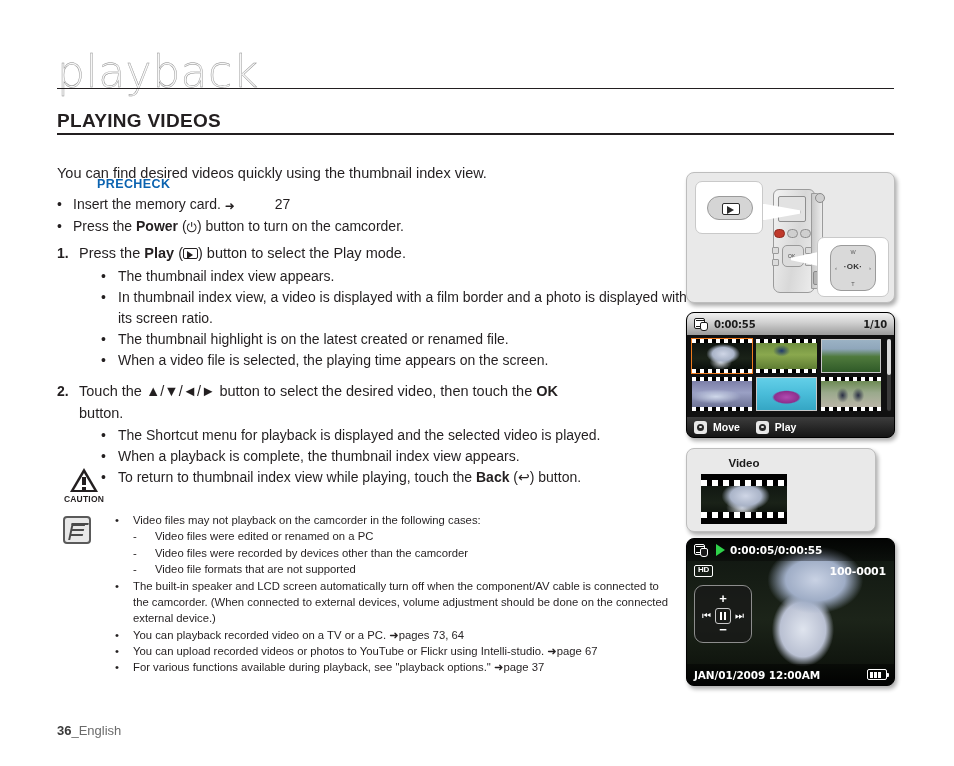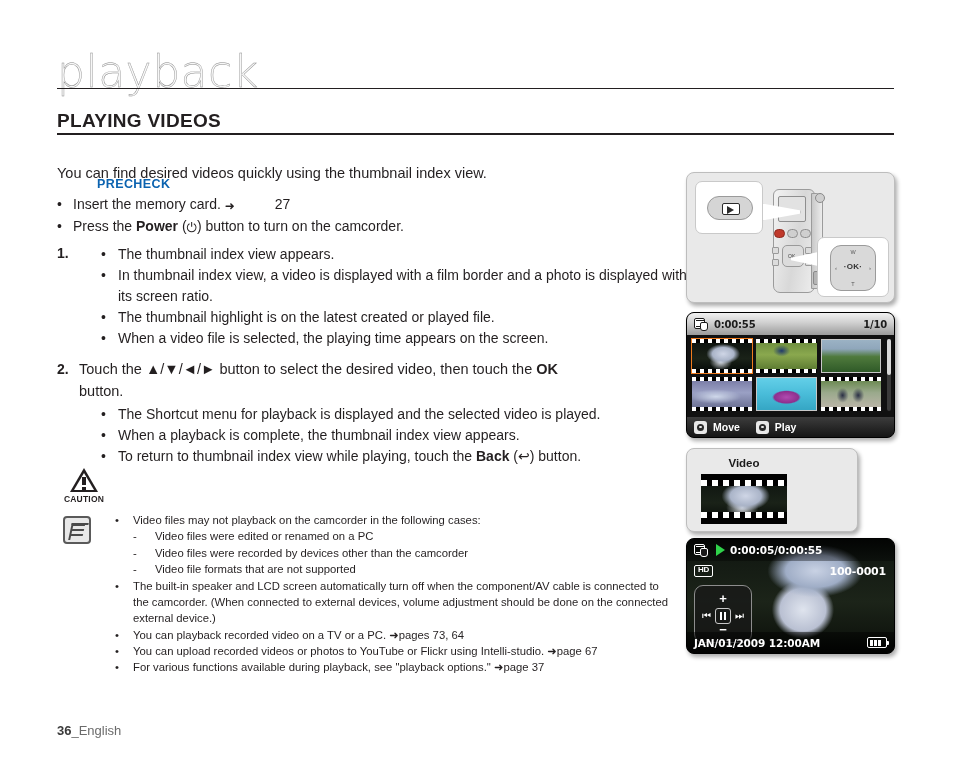--- a/index.html
+++ b/index.html
@@ -367,41 +367,41 @@
   }
   .navkey::after {
     content:""; position:absolute; left:5.2px; top:5.2px; width:2.6px; height:2.6px;
     background:#e8e8e8; border-radius:50%;
   }
   .botlabel { font-size:10.5px; font-weight:bold; color:#fff; margin-right:10px; }
 
   
   #fig-vp { top:448px; }
   #fig-vp .fig-shell {
-    width:172px; height:84px; background:#e9e9e9;
+    width:190px; height:84px; background:#e9e9e9;
     border:1px solid #bdbdbd; position:relative;
   }
   .vp-col { position:absolute; top:8px; text-align:center; }
   .vp-col.v { left:14px; width:86px; }
   .vp-col.p { left:110px; width:86px; }
   .vp-label { font-size:11.5px; font-weight:bold; color:#1a1a1a; margin-bottom:5px; }
   .vp-thumb { position:relative; width:86px; height:50px; overflow:hidden; }
   .vp-thumb.video { border-top:6px solid #000; border-bottom:6px solid #000; }
   .vp-thumb.video .perf-t, .vp-thumb.video .perf-b {
     position:absolute; left:0; right:0; height:6px; z-index:3;
     background:repeating-linear-gradient(90deg,#fff 0 6px,#000 6px 11px);
   }
   .vp-thumb.video .perf-t { top:0; }
   .vp-thumb.video .perf-b { bottom:0; }
   .vp-thumb.photo { border:1.5px solid #8f8f8f; }
 
   
   #fig-playback { top:538px; }
   #fig-playback .fig-shell {
-    width:209px; height:116px; position:relative; background:#0b0d0a;
+    width:209px; height:148px; position:relative; background:#0b0d0a;
     border:1px solid #000;
   }
   .pb-img {
     position:absolute; inset:0;
     background:
       radial-gradient(ellipse 34% 34% at 62% 28%, #c9d2e4 0%, #9fadc6 42%, rgba(0,0,0,0) 68%),
       radial-gradient(ellipse 20% 34% at 56% 62%, #dfe4ee 0%, #b9c0d2 55%, rgba(0,0,0,0) 75%),
       linear-gradient(180deg,#0f1510 0%, #1c2419 55%, #0a0e09 100%);
   }
   .pb-top {
@@ -504,32 +504,33 @@
     <span class="bullet">•</span>
     <span class="btxt"><span>Press the </span><b>Power</b> (<span class="ic ic-power">⏻</span><span>) button to turn on the camcorder.</span></span>
   </div>
 </div>
 
 <div id="steps">
 
   <div class="step">
     <div class="step-num">1.</div>
     <div class="step-body">
+      <div><span>Press the </span><b>Play</b> (<span class="ic-play"></span><span>) button to select the Play mode.</span></div>
       <div class="sub-list">
         <div class="sub-row">
             <span class="bullet">•</span>
             <span class="btxt">The thumbnail index view appears.</span>
           </div>
         <div class="sub-row">
             <span class="bullet">•</span>
             <span class="btxt">In thumbnail index view, a video is displayed with a film border and a photo is displayed with its screen ratio.</span>
           </div>
         <div class="sub-row">
             <span class="bullet">•</span>
-            <span class="btxt">The thumbnail highlight is on the latest created or played file.</span>
+            <span class="btxt">The thumbnail highlight is on the latest created or renamed file.</span>
           </div>
         <div class="sub-row">
             <span class="bullet">•</span>
             <span class="btxt">When a video file is selected, the playing time appears on the screen.</span>
           </div>
       </div>
     </div>
   </div>
 
   <div class="step step2">

